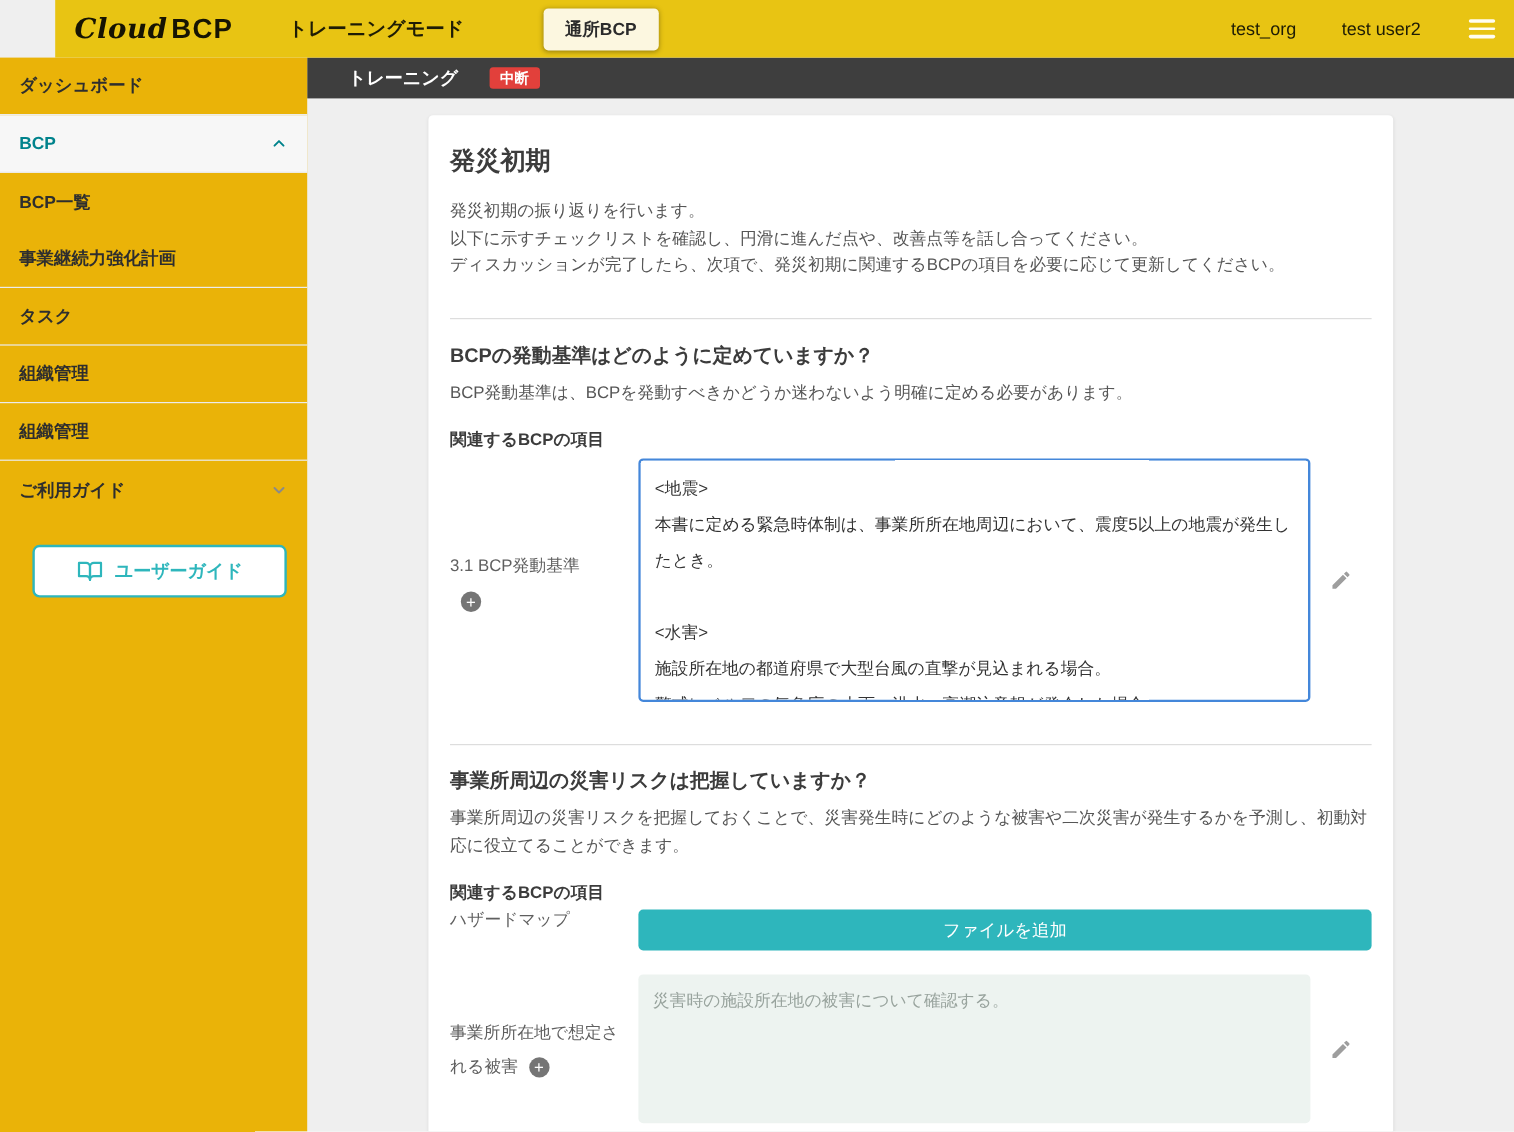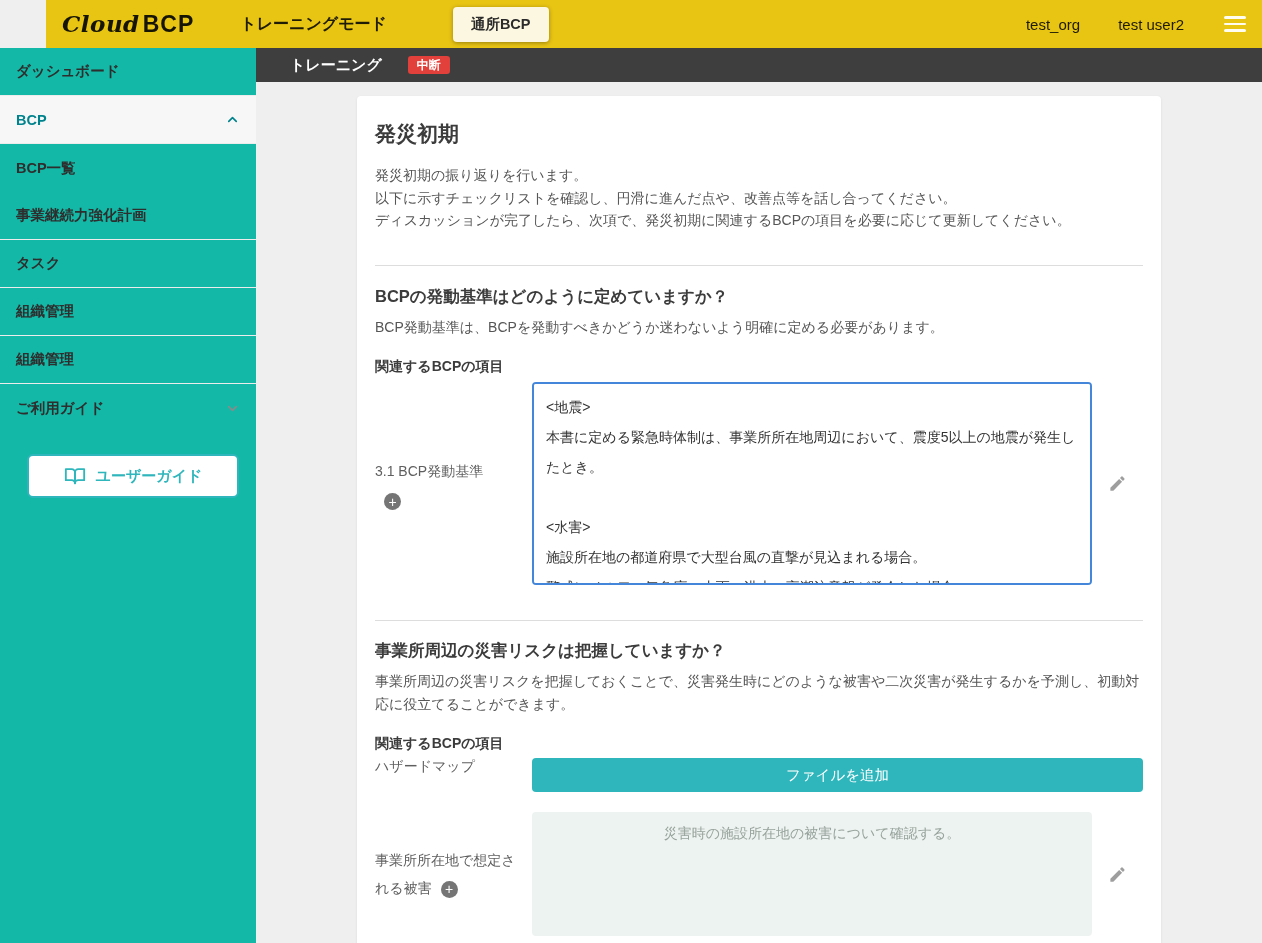--- a/index.html
+++ b/index.html
@@ -34,21 +34,21 @@
     padding:8px 18px;font-size:14.5px;font-weight:bold;color:#2b2b2b;
     box-shadow:0 1px 4px rgba(0,0,0,.35);cursor:pointer;font-family:inherit;
   }
   .header-right{margin-left:auto;display:flex;align-items:center;gap:38px;margin-right:14px;}
   .org-name,.user-name{font-size:15px;color:#1e1c05;}
   .hamburger{display:flex;flex-direction:column;gap:4px;cursor:pointer;padding:4px 2px;}
   .hamburger span{display:block;width:22px;height:2.6px;background:#fffdf2;border-radius:2px;}
 
   
   .sidebar{
-    position:absolute;top:48px;left:0;width:256px;bottom:0;background:#14b8a6;z-index:10;
+    position:absolute;top:48px;left:0;width:256px;bottom:0;background:#eab308;z-index:10;
   }
   .side-item{
     height:48px;display:flex;align-items:center;justify-content:space-between;
     padding:0 16px;font-size:14.5px;font-weight:600;color:#2e2e2e;cursor:pointer;
   }
   .side-item.bordered{border-bottom:1px solid #ececec;}
   .side-item.active{color:var(--accent-dark);background:#f7f7f7;}
   .side-item .chev{display:flex;align-items:center;}
   .side-item .chev.gray{color:#8a8a8a;}
   .guide-btn{
@@ -110,21 +110,21 @@
   }
   .damage-row{display:flex;margin-top:20px;}
   .damage-left{
     width:157px;display:flex;flex-direction:column;justify-content:center;
     font-size:14px;color:#5f5f5f;line-height:28px;
   }
   .damage-label-wrap{width:150px;}
   .damage-textarea{
     width:560px;height:124px;background:#edf3f0;border:none;border-radius:4px;
     padding:10px 12px;font-size:14px;line-height:22px;color:#333;
-    font-family:inherit;resize:none;outline:none;text-align:center;
+    font-family:inherit;resize:none;outline:none;
   }
   .damage-textarea::placeholder{color:#98a39d;opacity:1;}
 </style>
 </head>
 <body>
 
 <header class="app-header">
   <div class="logo">
     <span class="cloud">Cloud</span>
     <span class="bcp">BCP</span>

